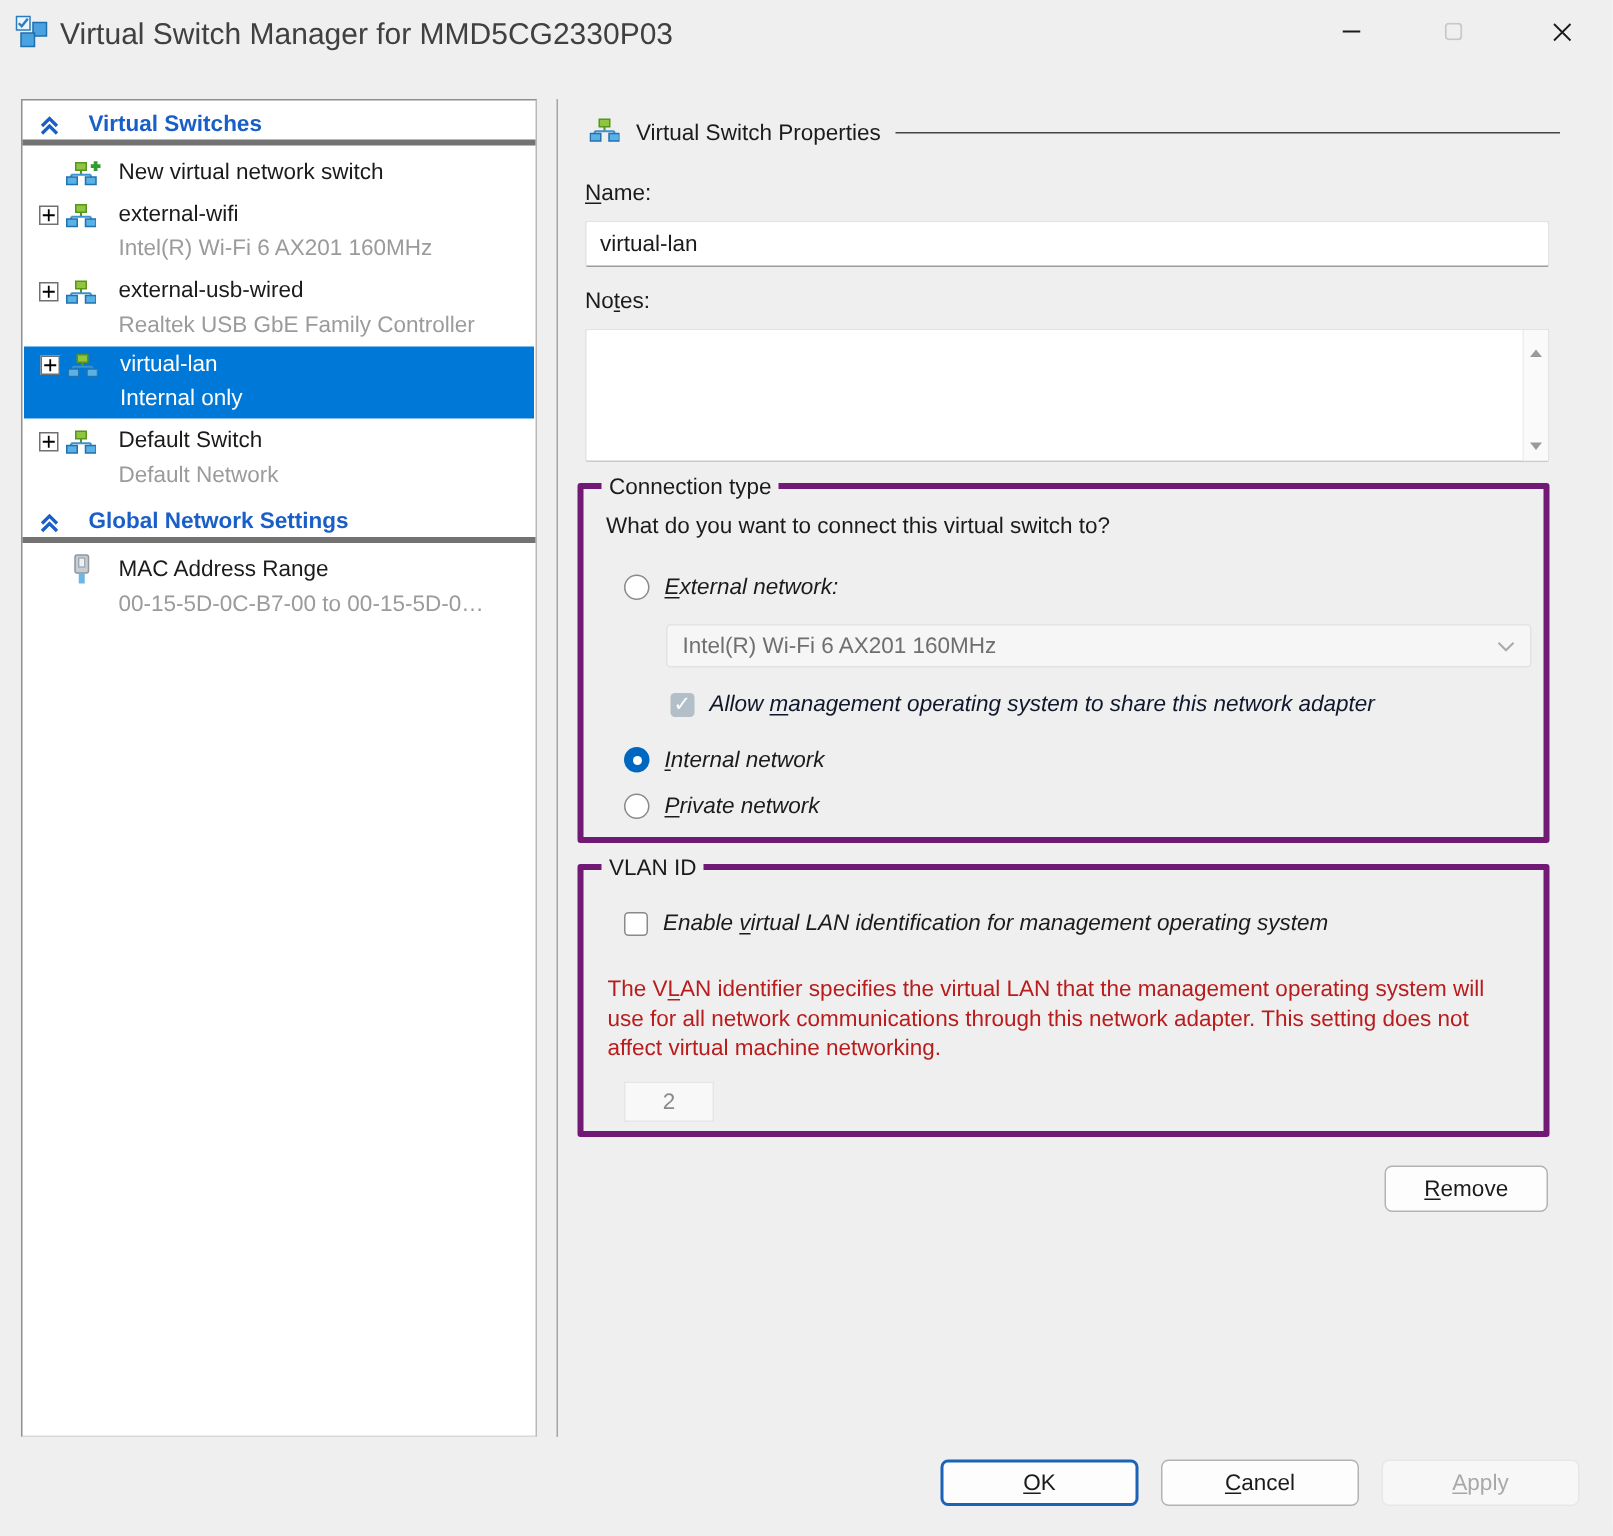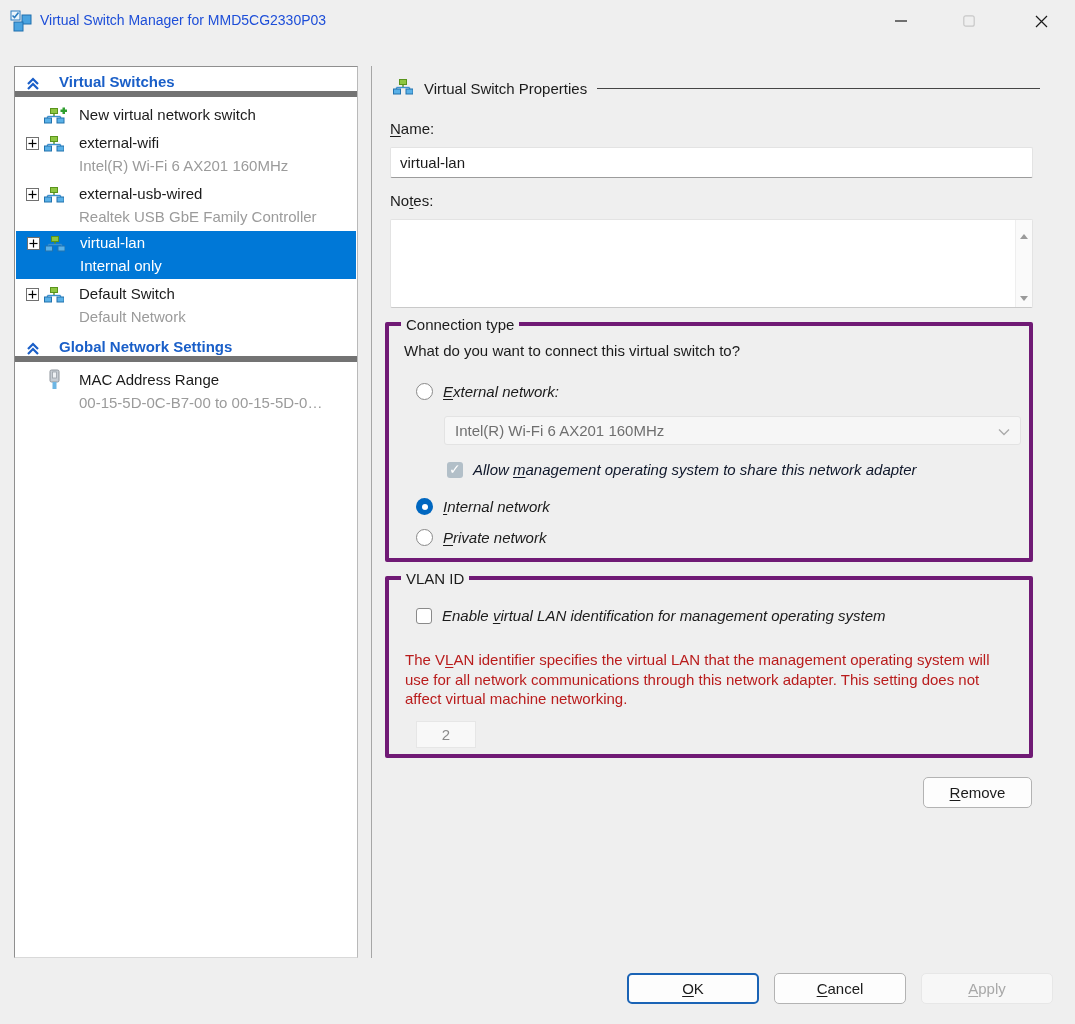--- a/index.html
+++ b/index.html
@@ -3,31 +3,31 @@
 <meta charset="utf-8">
 <style>
   * { box-sizing: border-box; margin: 0; padding: 0; }
   html,body { width:1075px; height:1024px; }
   body { font-family: "Liberation Sans", "DejaVu Sans", sans-serif; font-size:15px; color:#1b1b1b; }
   #win { position:relative; width:1075px; height:1024px; background:#efefef; overflow:hidden; }
 
   
   .titlebar { position:absolute; top:0; left:0; right:0; height:42px; display:flex; align-items:center; }
   .app-icon { position:absolute; left:10px; top:10px; width:22px; height:22px; }
-  .title-text { position:absolute; left:40px; top:12px; font-size:14px; color:#1d4ed8; }
+  .title-text { position:absolute; left:40px; top:12px; font-size:20px; color:#404040; }
   .winbtn { position:absolute; top:4px; width:46px; height:34px; display:flex; align-items:center; justify-content:center; }
   .btn-min { left:878px; } .btn-max { left:946px; } .btn-close { left:1018px; }
 
   
   .tree-panel { position:absolute; left:14px; top:66px; width:344px; height:892px;
                 background:#ffffff; border:1px solid #8f8f8f; border-bottom-color:#d9d9d9; border-right-color:#b9b9b9; }
   .divider { position:absolute; left:371px; top:66px; width:1px; height:892px; background:#a6a6a6; }
 
   .tree-section { position:relative; height:26px; display:flex; align-items:center;
-                  border-bottom:6px solid #737373; margin-top:4px;text-align:center; }
+                  border-bottom:4px solid #737373; margin-top:4px;text-align:center; }
   .tree-section .chev { position:absolute; left:10px; top:5px; }
   .tree-section .sec-label { position:absolute; left:44px; font-weight:bold; color:#1a5fc8; font-size:15px; }
 
   .tree-row { position:relative; height:25px; }
   .tree-row .expander { position:absolute; left:11px; top:6px; width:13px; height:13px; background:#fff;
                         border:1px solid #707070; display:flex; align-items:center; justify-content:center; }
   .tree-row .tree-ic { position:absolute; left:29px; top:4px; }
   .tree-row .lbl { position:absolute; left:64px; top:3px; white-space:nowrap; }
   .tree-sub { position:relative; height:23px; }
   .tree-sub .sub { position:absolute; left:64px; top:1px; color:#9b9b9b; white-space:nowrap; }

